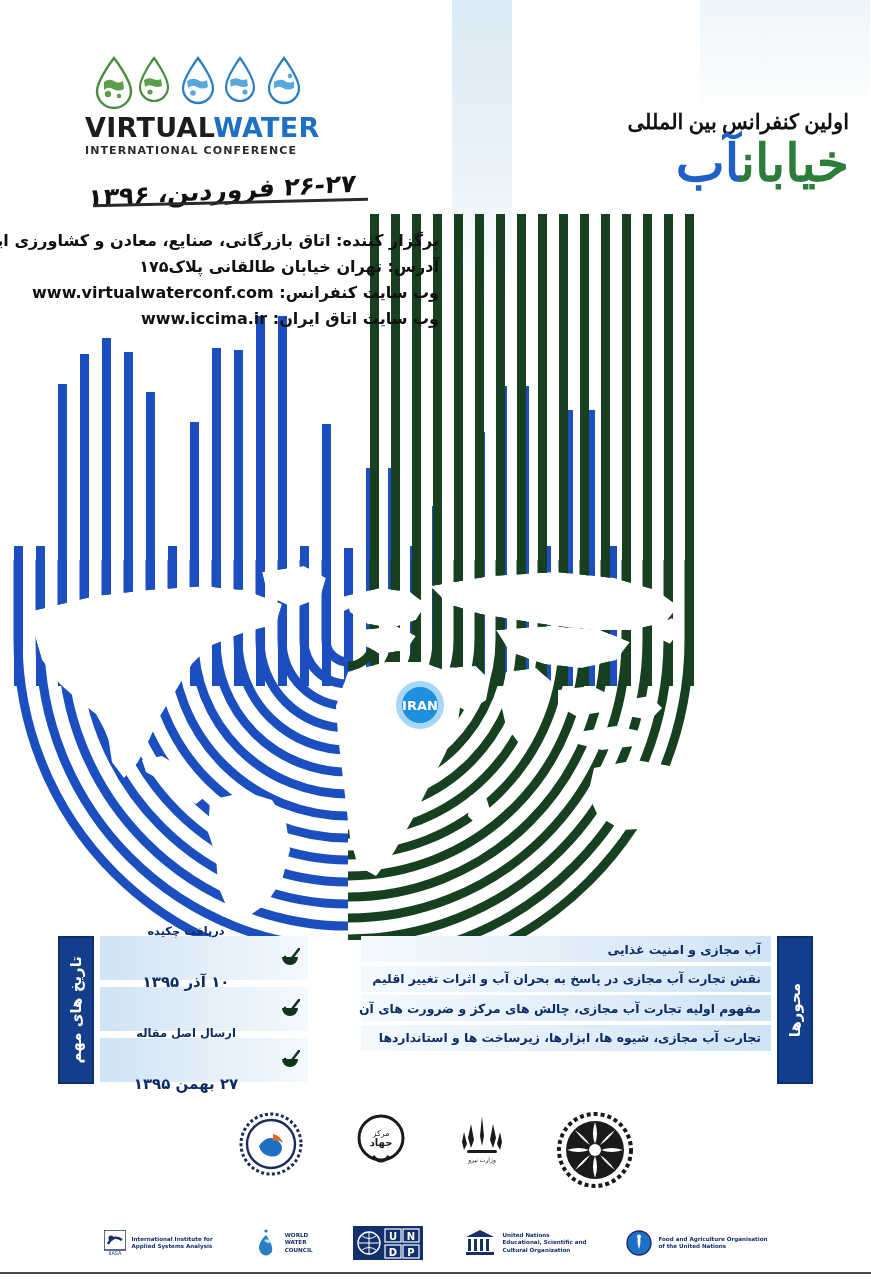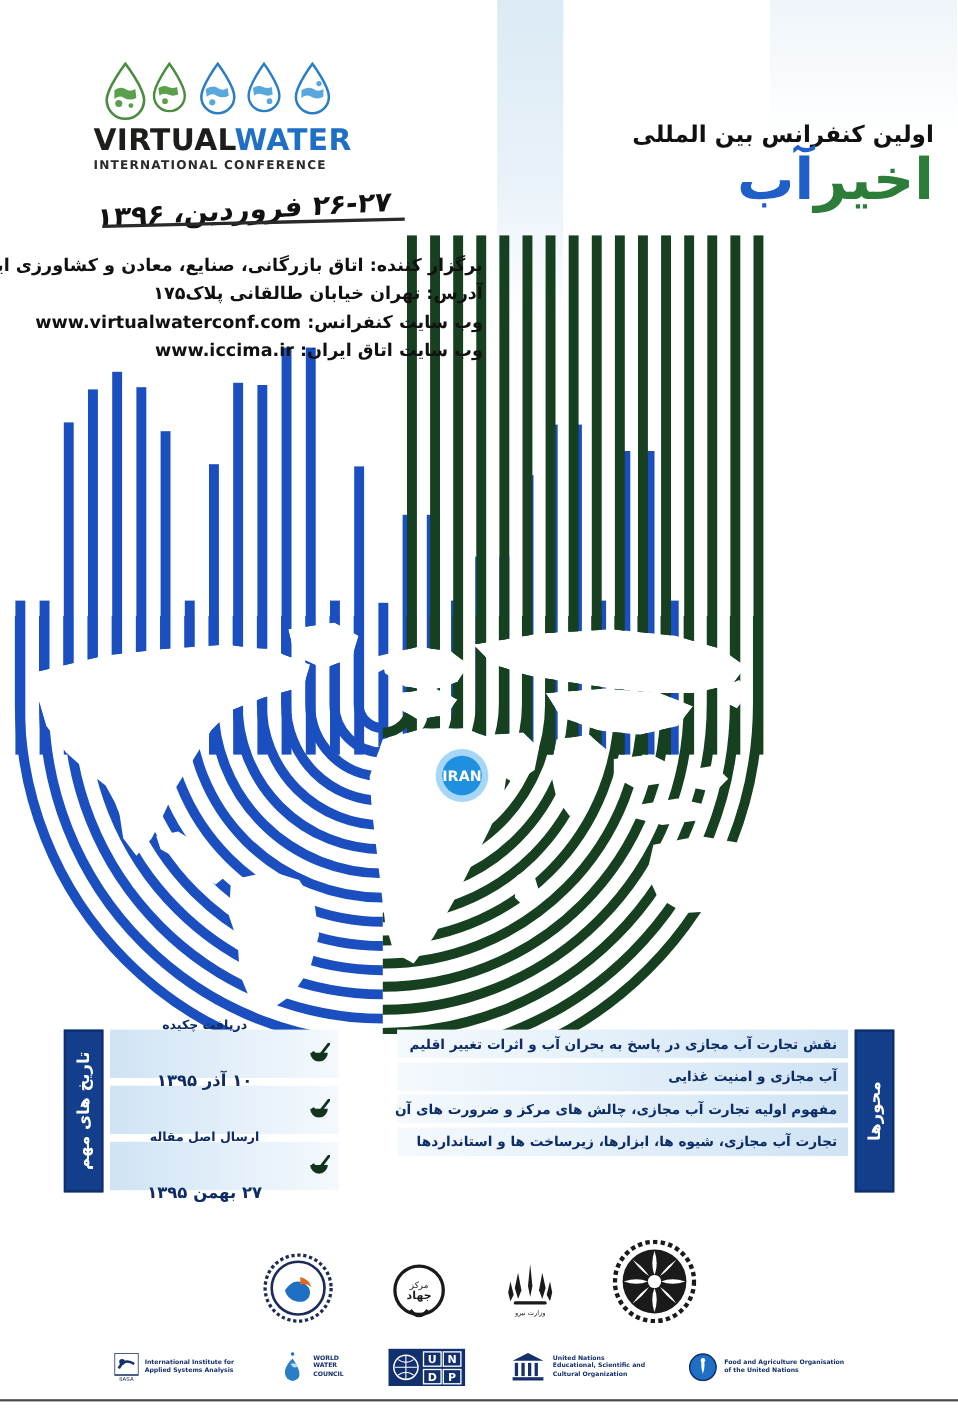--- a/index.html
+++ b/index.html
@@ -52,21 +52,21 @@
   .org{
     position:absolute;right:432px;top:228px;z-index:6;
     direction:rtl;text-align:right;color:#111;
   }
   .org div{font-size:16px;line-height:1.62;font-weight:bold;white-space:nowrap;}
   .org .lat{direction:ltr;unicode-bidi:embed;}
 
   
   .title-wrap{
     position:absolute;right:22px;top:110px;width:430px;z-index:7;
-    direction:rtl;text-align:right;
+    direction:rtl;text-align:right;font-family:Liberation Serif, serif;
   }
   .t-small{font-size:21px;font-weight:bold;color:#111;line-height:1.2;}
   .t-big{margin-top:2px;font-size:52px;font-weight:bold;line-height:1.05;letter-spacing:-1px;}
   .t-ab{color:#1f5fc8;margin-top:20px;}
   .t-majazi{color:#2d7d3a;}
 
   
   .graphic{position:absolute;left:0;top:0;width:781px;height:940px;z-index:3;}
   .graphic svg{display:block;}
 
@@ -109,21 +109,21 @@
     padding-right:8px;box-sizing:border-box;
   }
   .chk{flex:0 0 auto;width:20px;height:20px;}
   .date-txt2{display:flex;flex-direction:column;align-items:center;flex:1;gap:32px;}
   .date-txt2 .d1{font-size:11.4px;font-weight:bold;color:#0d2c66;line-height:1.35;white-space:nowrap;}
   .date-txt2 .d2{font-size:15px;font-weight:bold;color:#0d2c66;line-height:1.35;white-space:nowrap;}
 
   
   .sponsors-top{
     position:absolute;left:0;top:1112px;width:871px;height:95px;z-index:6;
-    display:flex;align-items:flex-end;justify-content:center;gap:52px;direction:ltr;
+    display:flex;align-items:flex-start;justify-content:center;gap:52px;direction:ltr;
   }
   .sponsors-bottom{
     position:absolute;left:0;top:1212px;width:871px;height:62px;z-index:6;
     display:flex;align-items:center;justify-content:center;gap:40px;direction:ltr;
   }
   .slogo{display:flex;align-items:center;gap:6px;}
   .slogo .txt{font-size:5.6px;line-height:1.28;color:#15306b;font-weight:bold;direction:ltr;text-align:left;white-space:pre-line;}
   .footer-rule{position:absolute;left:0;top:1272px;width:871px;height:2px;background:#4a4a4a;z-index:6;}
 </style>
 </head>
@@ -193,21 +193,21 @@
     </div>
     <div>
       <span>وب سایت اتاق ایران:</span>
       <span class="lat">www.iccima.ir</span>
     </div>
   </div>
 
   <div class="title-wrap">
     <div class="t-small">اولین کنفرانس بین المللی</div>
     <div class="t-big">
-      <span class="t-majazi">اخیر</span><span class="t-ab">آب</span>
+      <span class="t-majazi">خیابان</span><span class="t-ab">آب</span>
     </div>
   </div>
 
   <div class="graphic">
     <svg width="871" height="940" viewBox="0 0 871 940">
       <defs>
 
         <mask id="landmask" maskUnits="userSpaceOnUse" x="0" y="0" width="871" height="940">
           <rect x="0" y="0" width="871" height="940" fill="#fff"></rect>
           <g fill="#000">
@@ -365,24 +365,24 @@
   </div>
 
   <div class="panels">
 
     <div class="panel-topics">
       <div class="vtab">
         <span>محورها</span>
       </div>
       <div class="topic-list">
         <div class="topic-row">
+          <span>آب مجازی و امنیت غذایی</span>
+        </div>
+        <div class="topic-row">
           <span>نقش تجارت آب مجازی در پاسخ به بحران آب و اثرات تغییر اقلیم</span>
-        </div>
-        <div class="topic-row">
-          <span>آب مجازی و امنیت غذایی</span>
         </div>
         <div class="topic-row">
           <span>مفهوم اولیه تجارت آب مجازی، چالش های مرکز و ضرورت های آن</span>
         </div>
         <div class="topic-row">
           <span>تجارت آب مجازی، شیوه ها، ابزارها، زیرساخت ها و استانداردها</span>
         </div>
       </div>
     </div>
 

